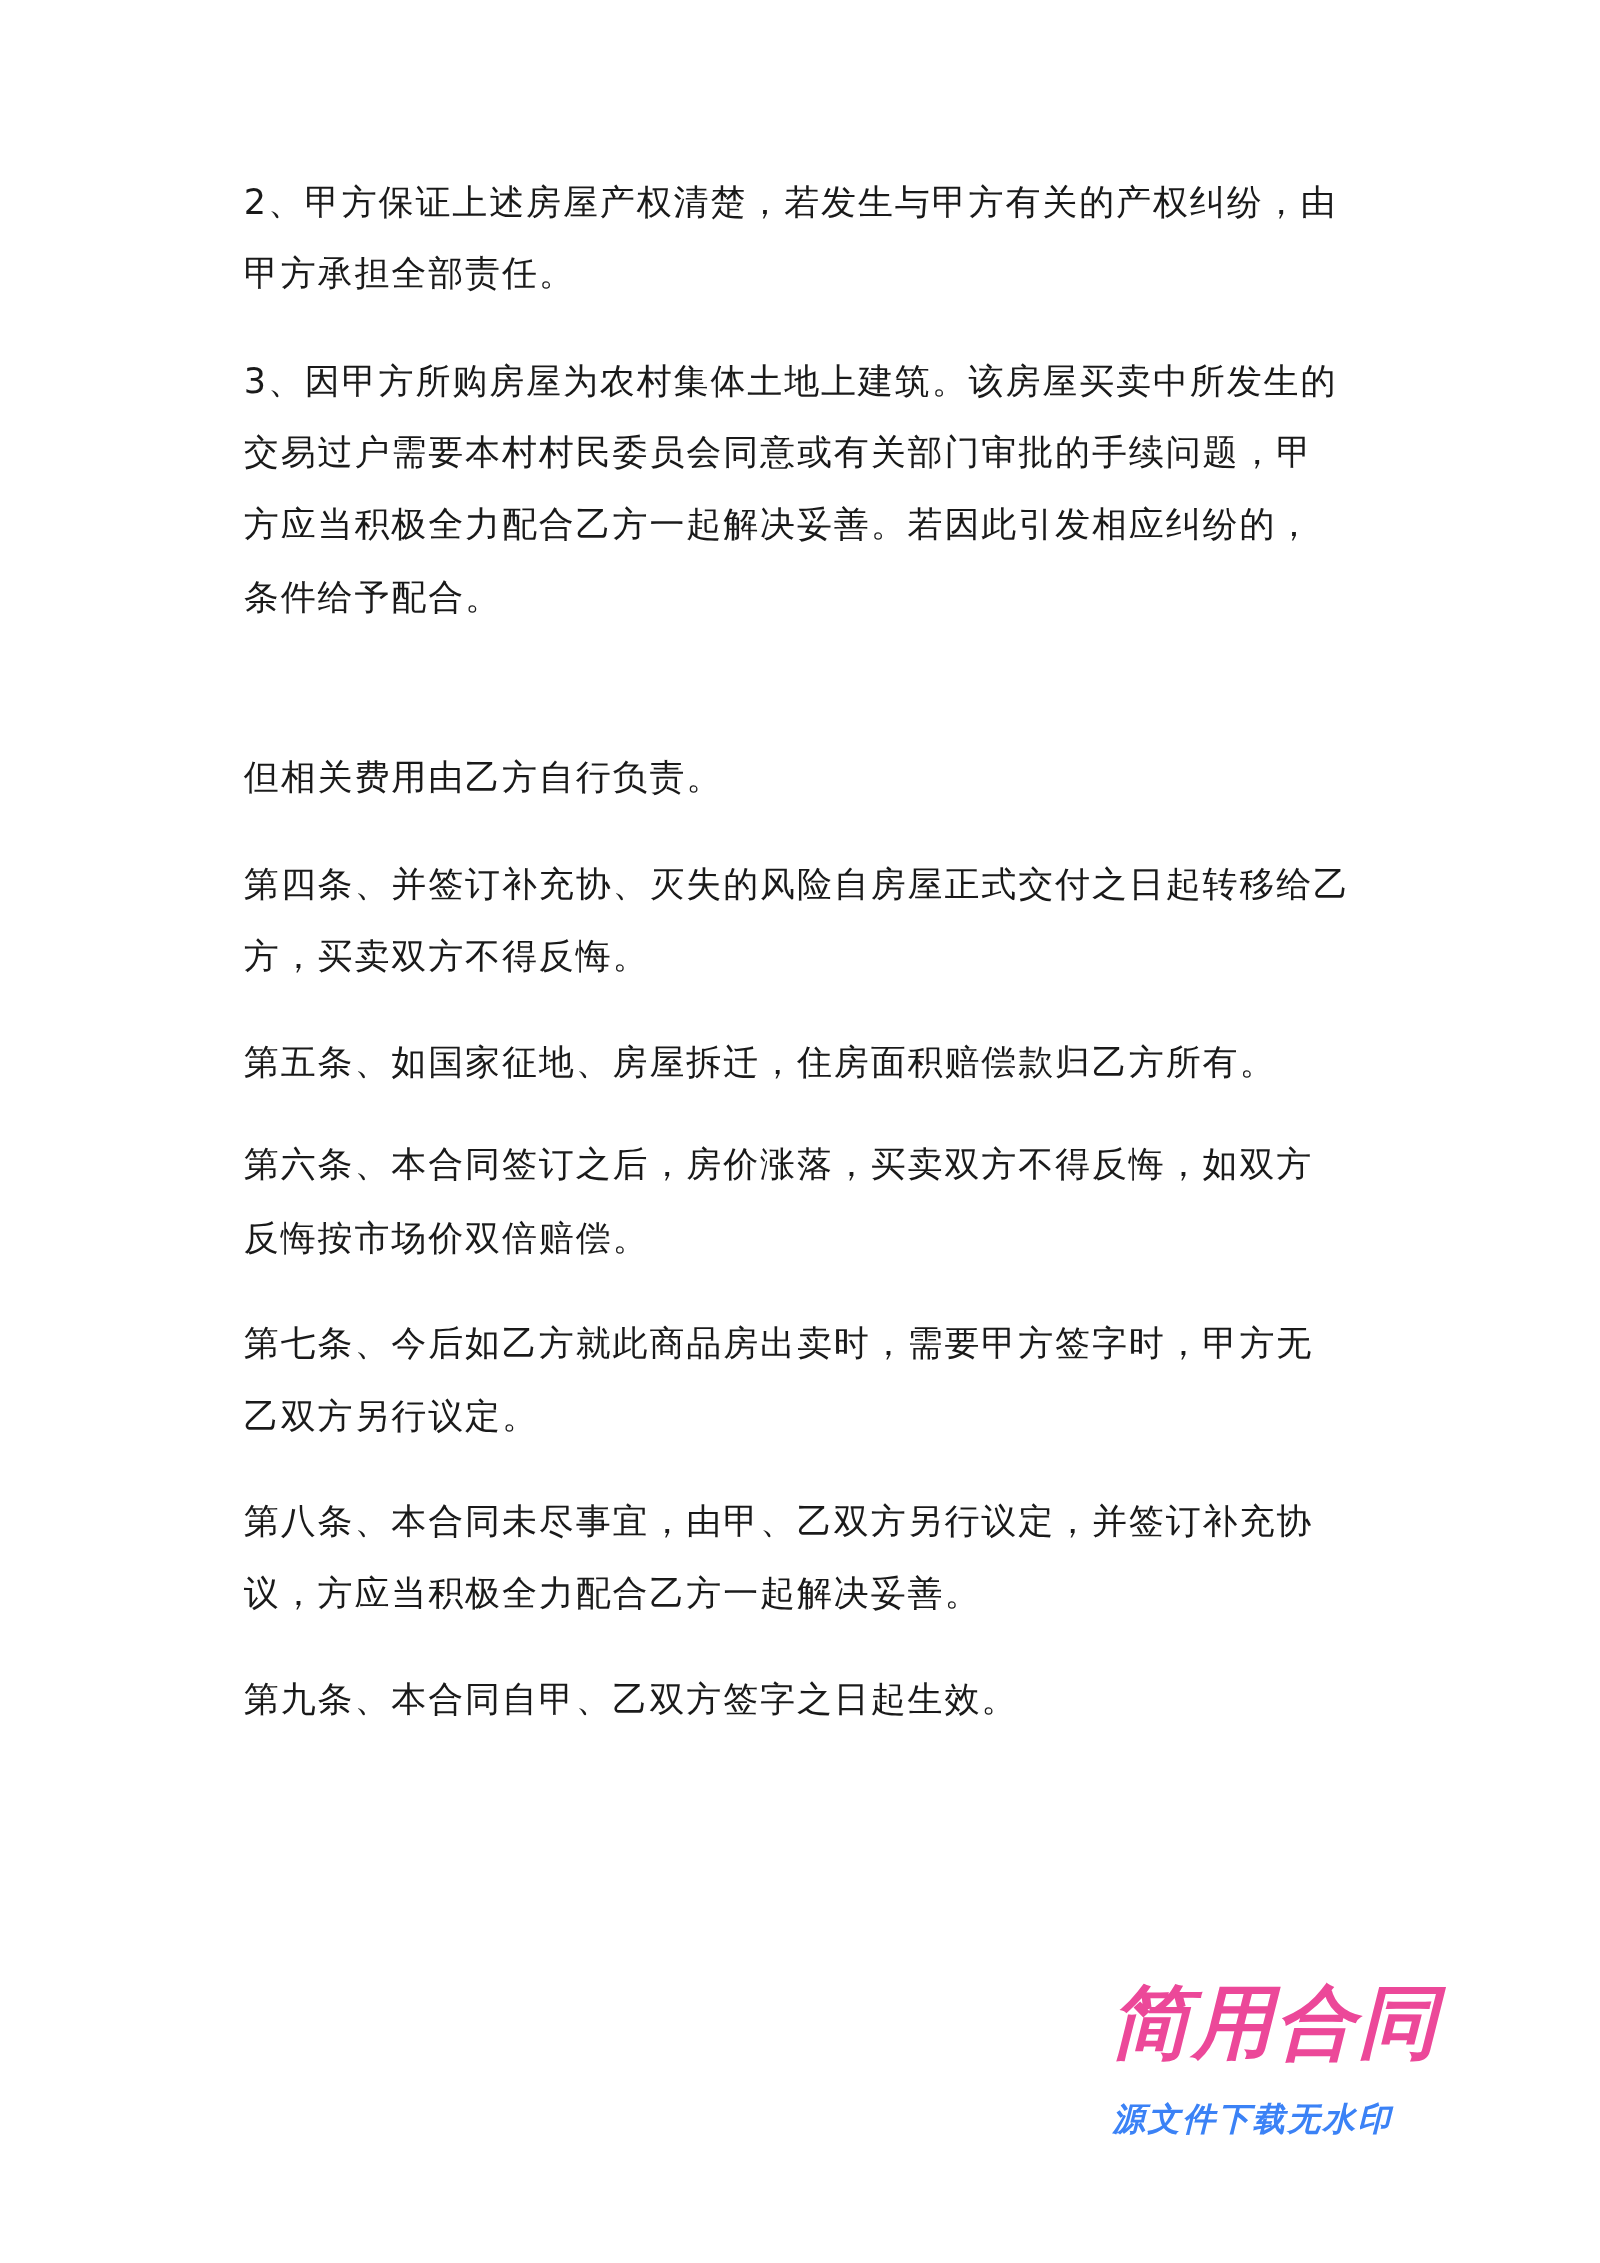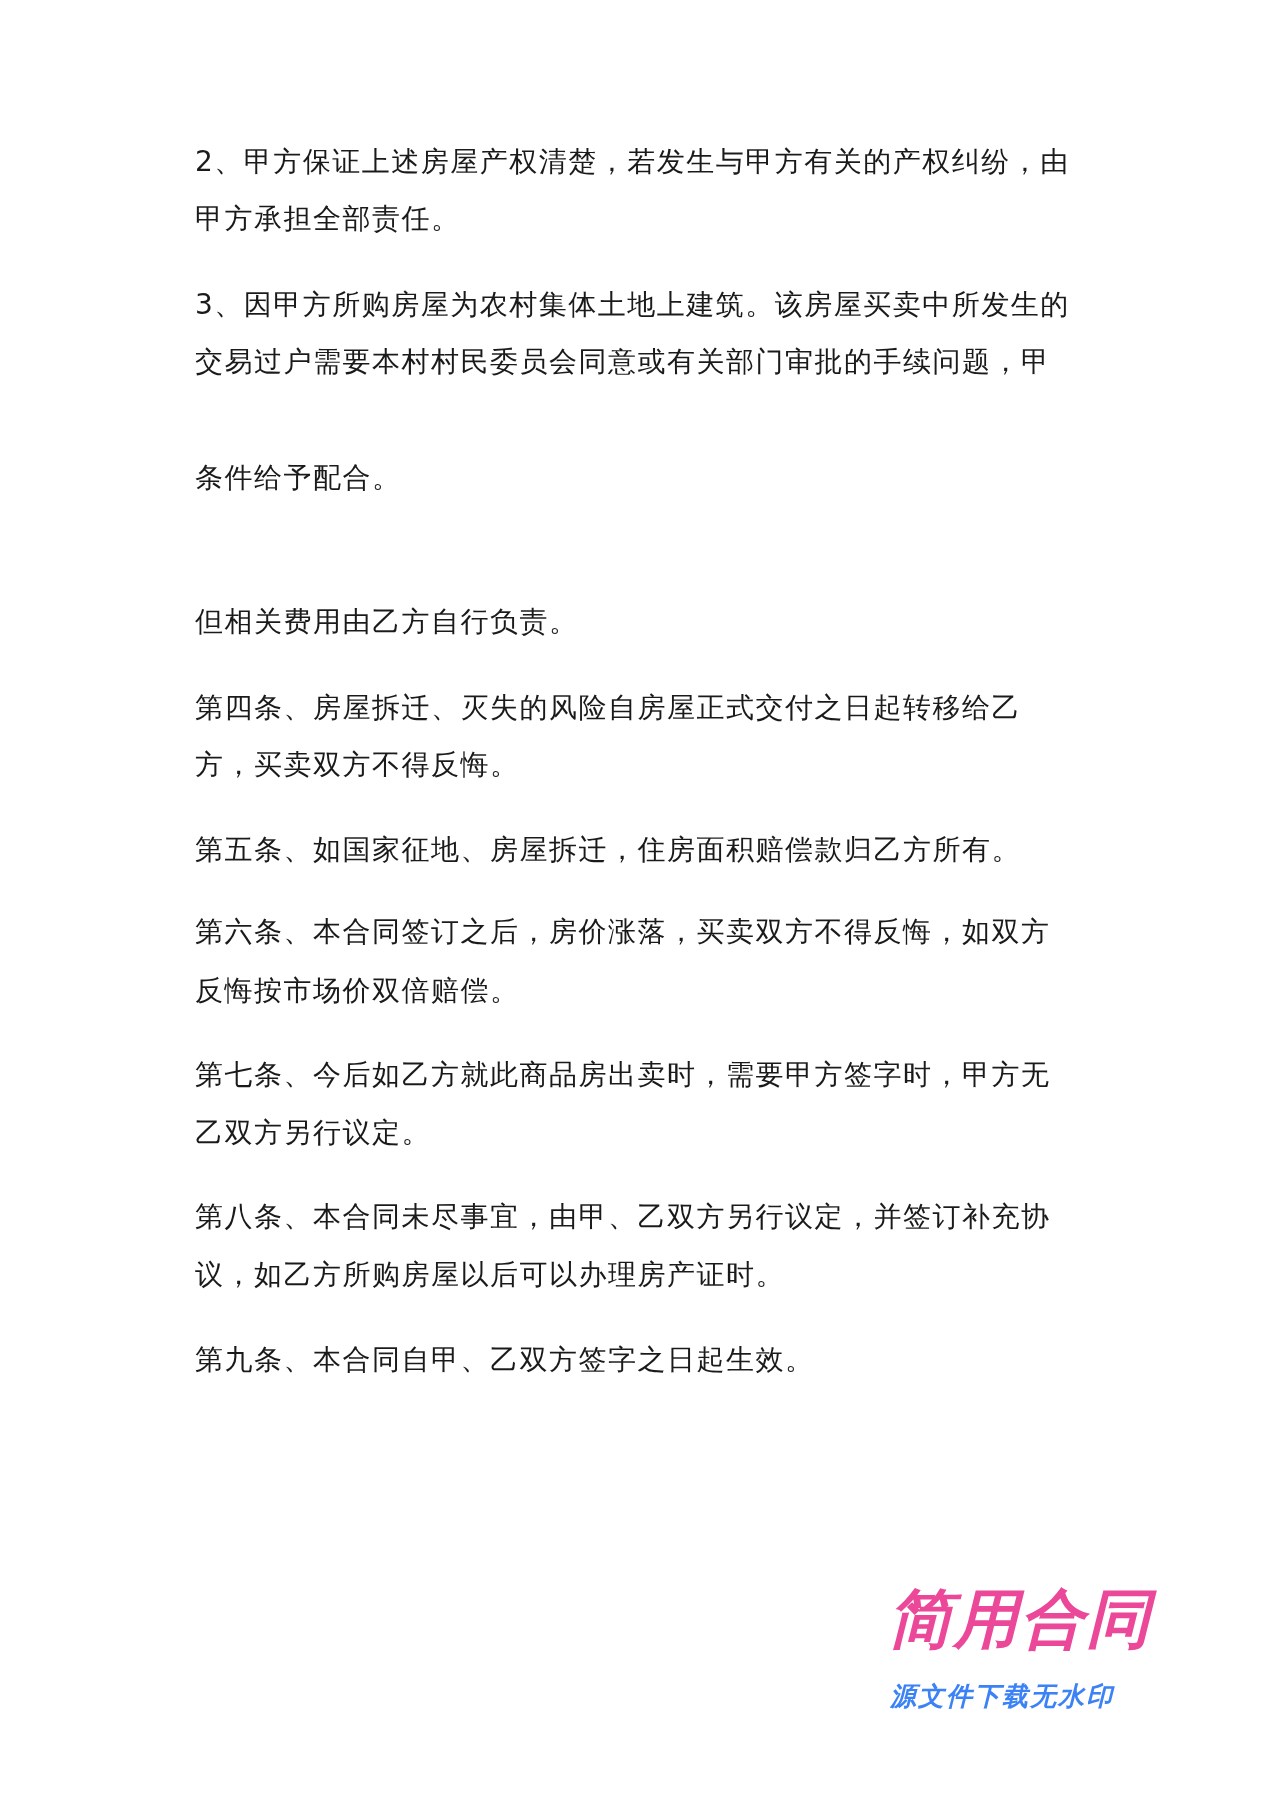--- a/index.html
+++ b/index.html
@@ -45,36 +45,37 @@
 </head>
 <body>
 
 <div class="page">
 
   <div class="line" style="top:144px">2、甲方保证上述房屋产权清楚，若发生与甲方有关的产权纠纷，由</div>
   <div class="line" style="top:201px">甲方承担全部责任。</div>
 
   <div class="line" style="top:287px">3、因甲方所购房屋为农村集体土地上建筑。该房屋买卖中所发生的</div>
   <div class="line" style="top:344px">交易过户需要本村村民委员会同意或有关部门审批的手续问题，甲</div>
+  <div class="line" style="top:402px">方应当积极全力配合乙方一起解决妥善。若因此引发相应纠纷的，</div>
   <div class="line" style="top:460px">条件给予配合。</div>
 
   <div class="line" style="top:604px">但相关费用由乙方自行负责。</div>
 
-  <div class="line" style="top:690px">第四条、房屋拆迁、灭失的风险自房屋正式交付之日起转移给乙</div>
+  <div class="line" style="top:690px">第四条、并签订补充协、灭失的风险自房屋正式交付之日起转移给乙</div>
   <div class="line" style="top:747px">方，买卖双方不得反悔。</div>
 
   <div class="line" style="top:832px">第五条、如国家征地、房屋拆迁，住房面积赔偿款归乙方所有。</div>
 
   <div class="line" style="top:914px">第六条、本合同签订之后，房价涨落，买卖双方不得反悔，如双方</div>
   <div class="line" style="top:973px">反悔按市场价双倍赔偿。</div>
 
   <div class="line" style="top:1057px">第七条、今后如乙方就此商品房出卖时，需要甲方签字时，甲方无</div>
   <div class="line" style="top:1115px">乙双方另行议定。</div>
 
   <div class="line" style="top:1199px">第八条、本合同未尽事宜，由甲、乙双方另行议定，并签订补充协</div>
-  <div class="line" style="top:1257px">议，如乙方所购房屋以后可以办理房产证时。</div>
+  <div class="line" style="top:1257px">议，方应当积极全力配合乙方一起解决妥善。</div>
 
   <div class="line" style="top:1342px">第九条、本合同自甲、乙双方签字之日起生效。</div>
 
   <div class="wm-title">简用合同</div>
   <div class="wm-sub">源文件下载无水印</div>
 
 </div>
 
 </body></html>

